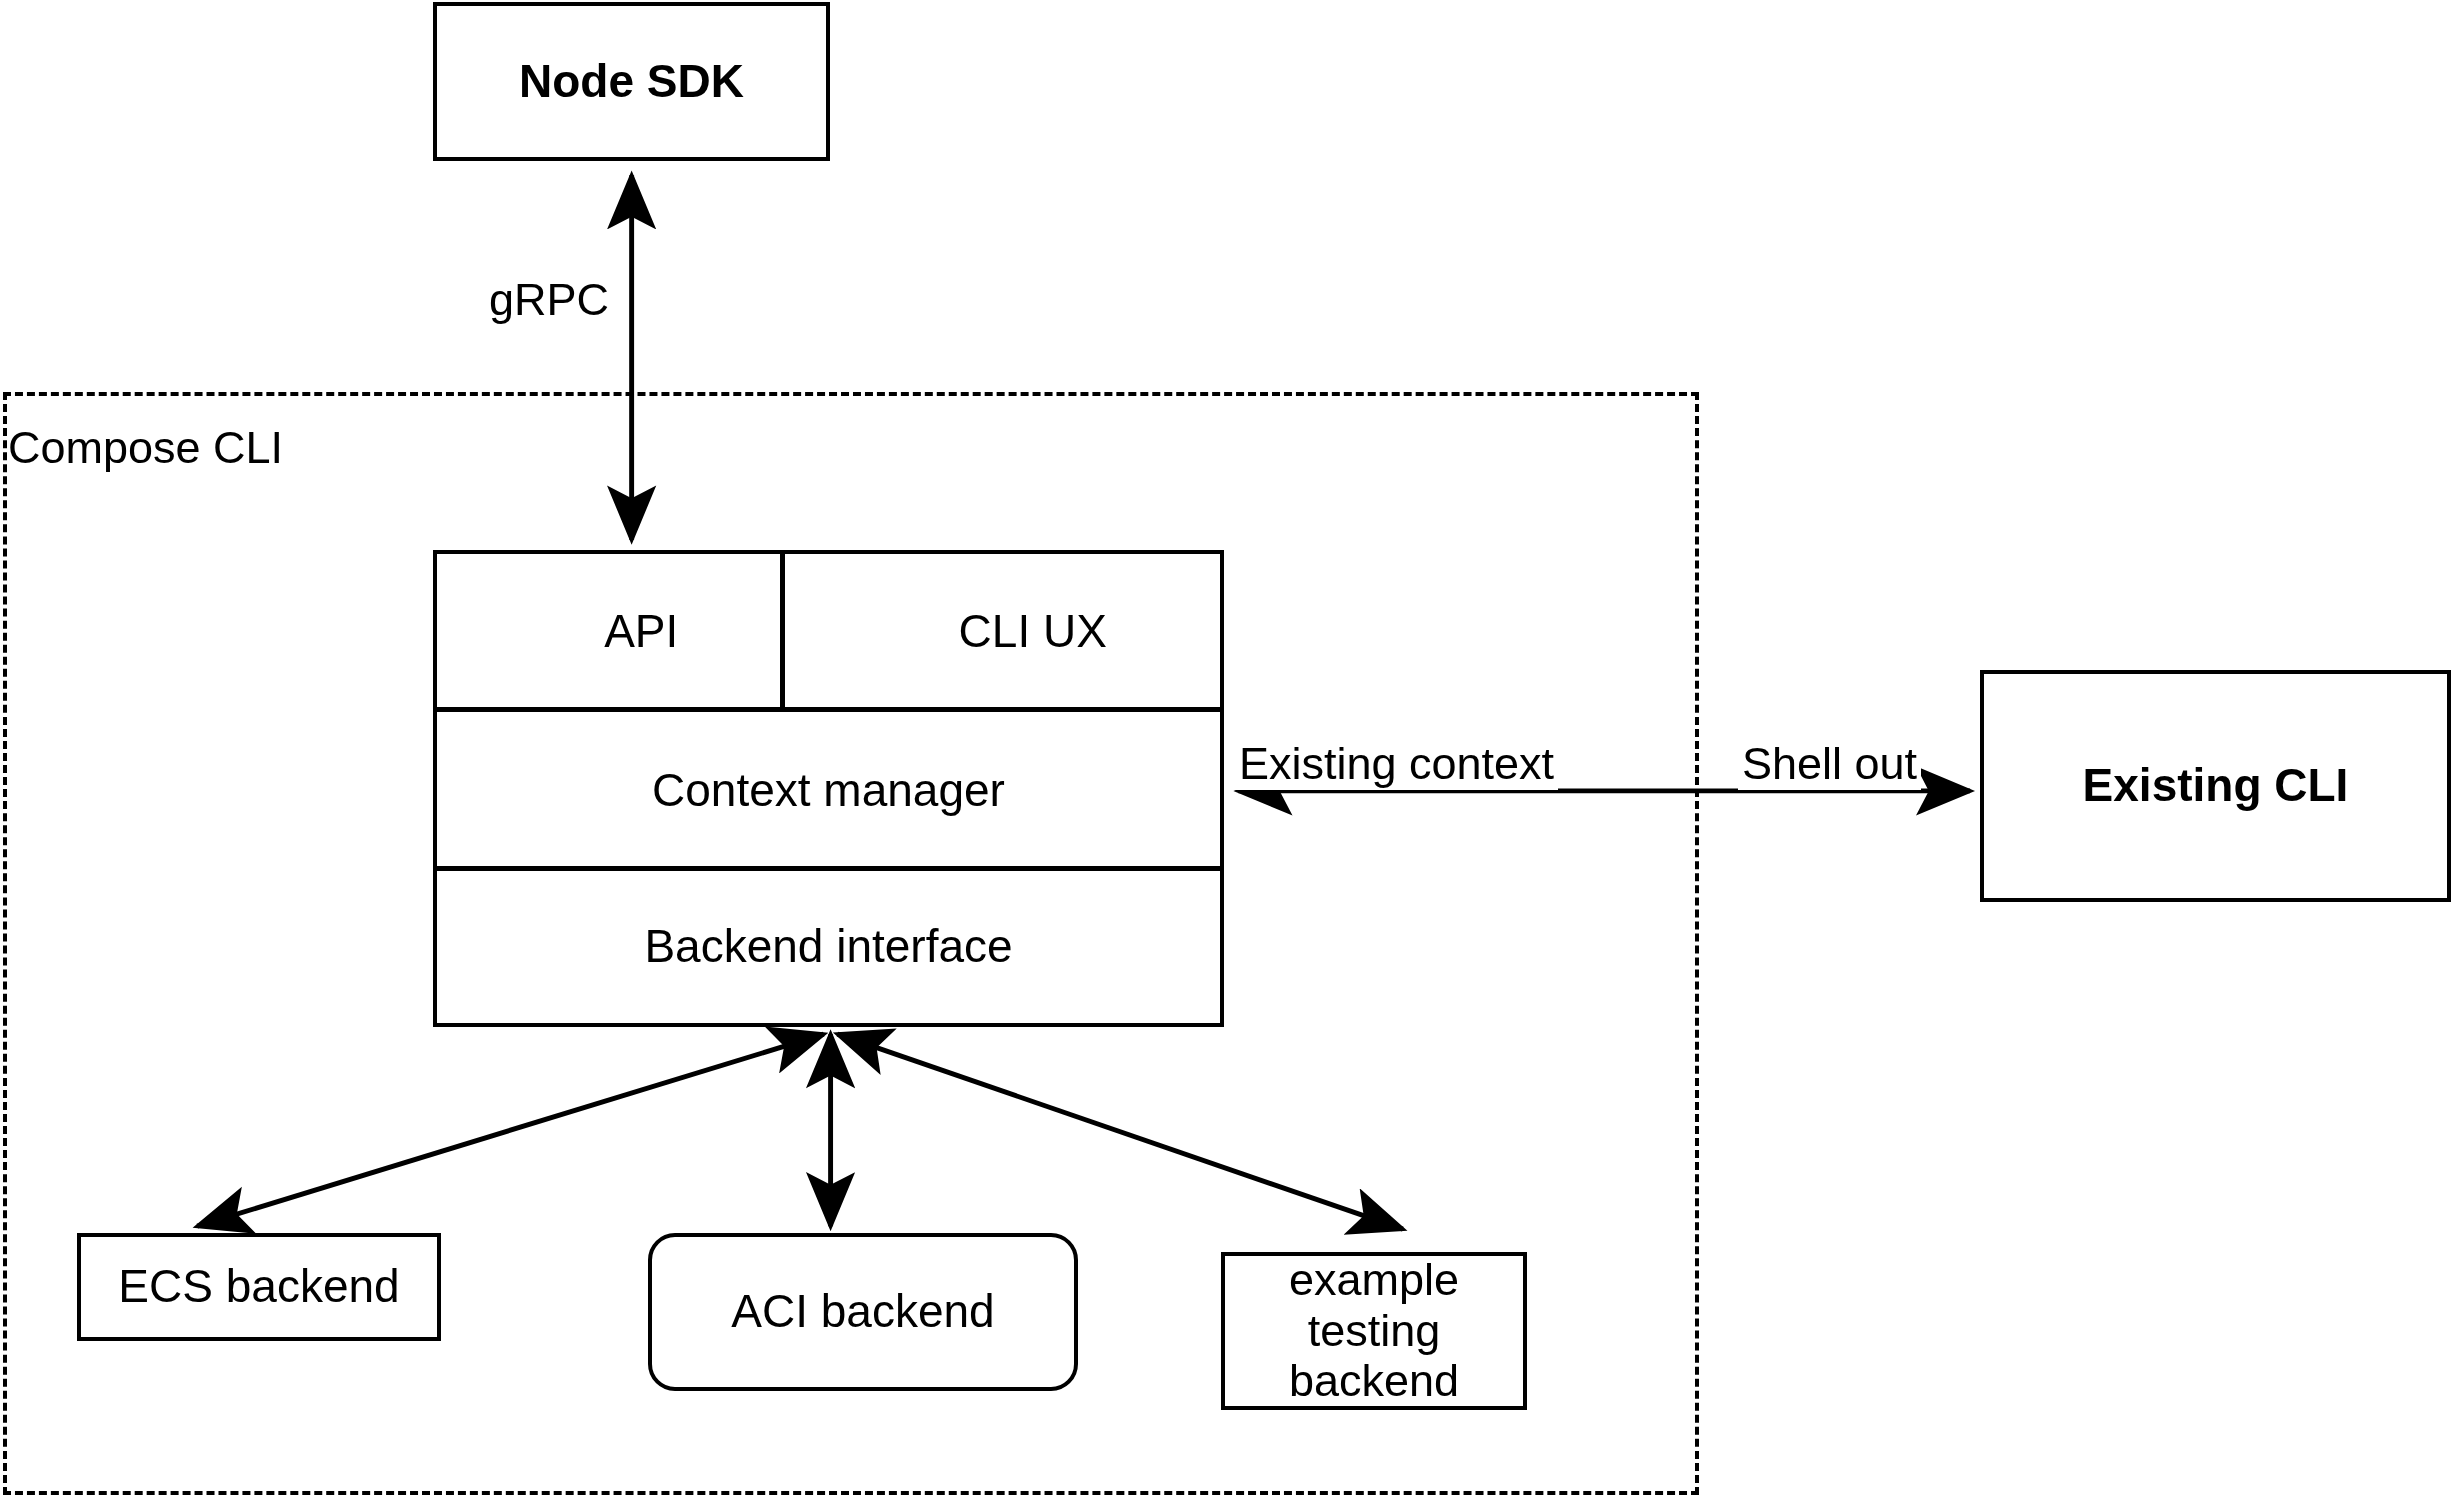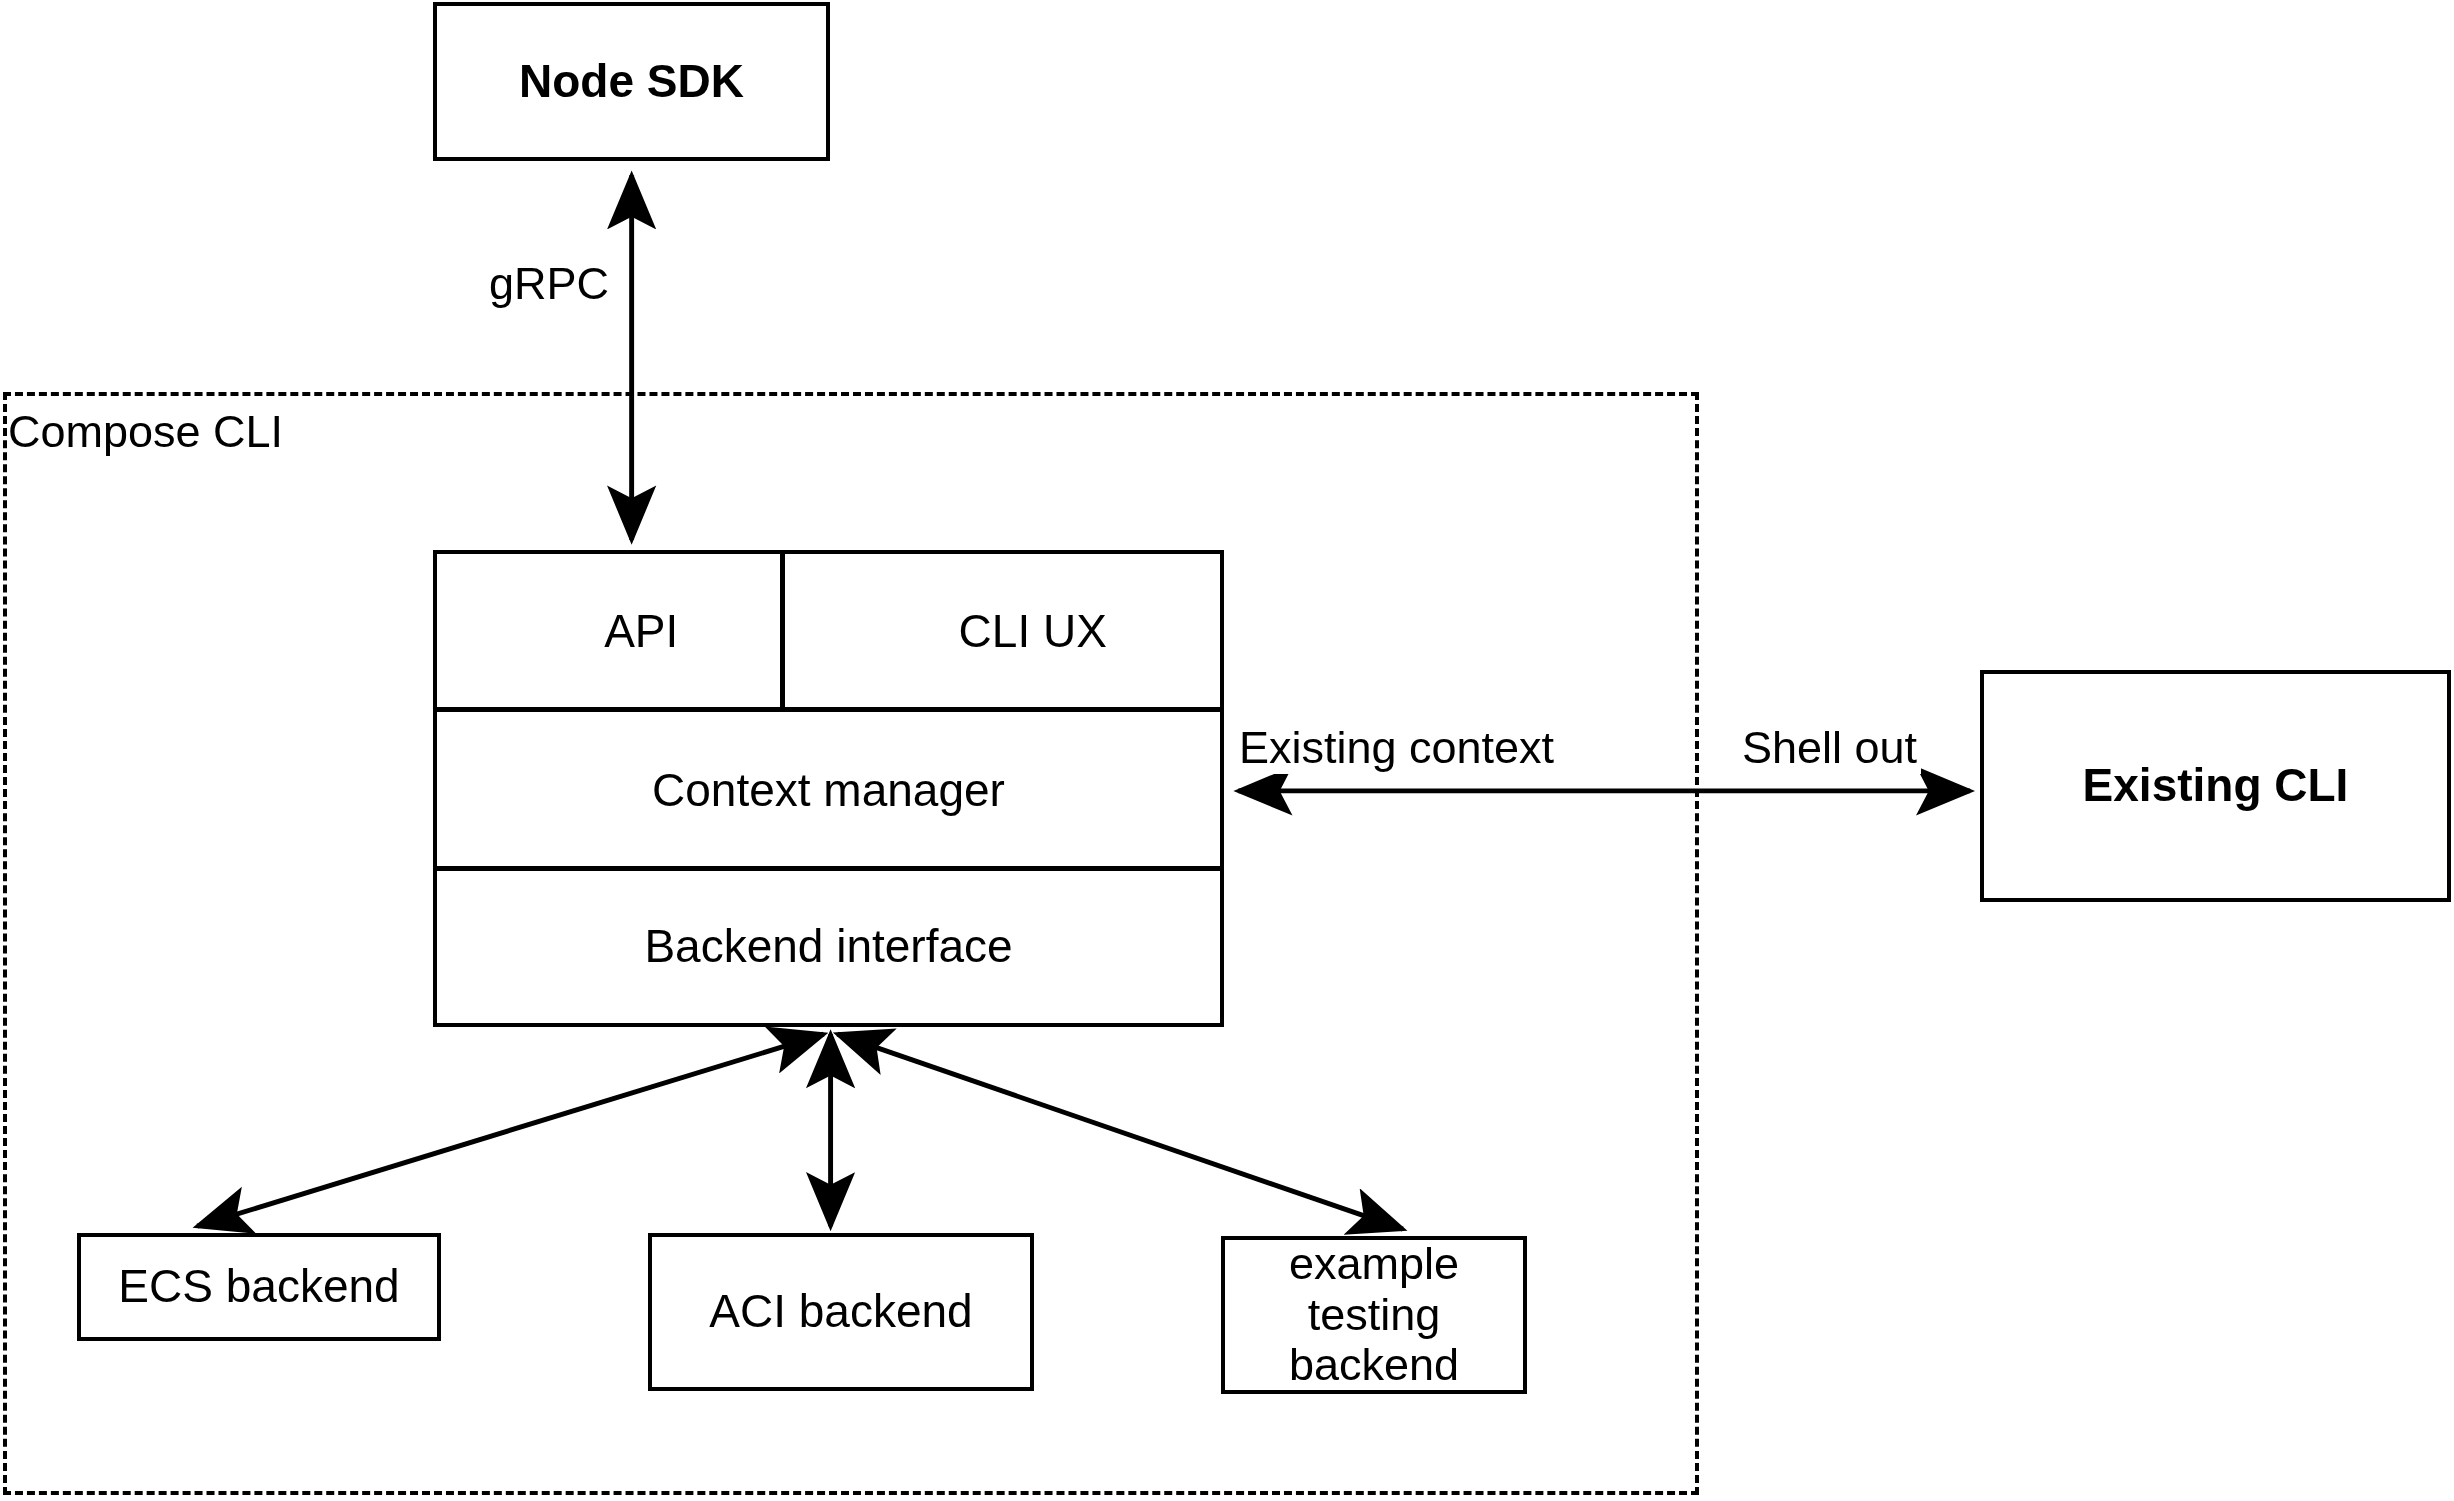--- a/index.html
+++ b/index.html
@@ -92,21 +92,21 @@
     background: transparent;
     white-space: nowrap;
   }
   .edge-label {
     position: absolute;
     color: #000000;
     background: #ffffff;
     white-space: nowrap;
     padding: 0 3.9px;
   }
-  .f46 { font-size: 45px; }
+  .f46 { font-size: 45px; margin-top: 16px; }
   .f48 { font-size: 46px; }
 </style>
 </head>
 <body>
 
 <div id="canvas">
 
   <div class="group-box" style="left:3px; top:392px; width:1696px; height:1103px;"></div>
   <div class="group-title f46" style="left:7.9px; top:406px;">Compose CLI</div>
 
@@ -165,21 +165,21 @@
   <div class="edge-label f46" style="left:1738px; top:722px;">Shell out</div>
 
   <div class="node f48 bold" style="left:1980px; top:670px; width:471px; height:232px;">
     <span class="node-label">Existing CLI</span>
   </div>
 
   <div class="node f48" style="left:77px; top:1233px; width:364px; height:108px;">
     <span class="node-label">ECS backend</span>
   </div>
 
-  <div class="node f48" style="left:648px; top:1233px; width:386px; height:158px;">
+  <div class="node f48" style="left:648px; top:1233px; width:430px; height:158px;border-radius:27px;">
     <span class="node-label">ACI backend</span>
   </div>
 
   <div class="node f46" style="left:1221px; top:1236px; width:306px; height:158px;">
     <span class="node-label">
       <span>example testing</span><br>
       <span>backend</span>
     </span>
   </div>
 

